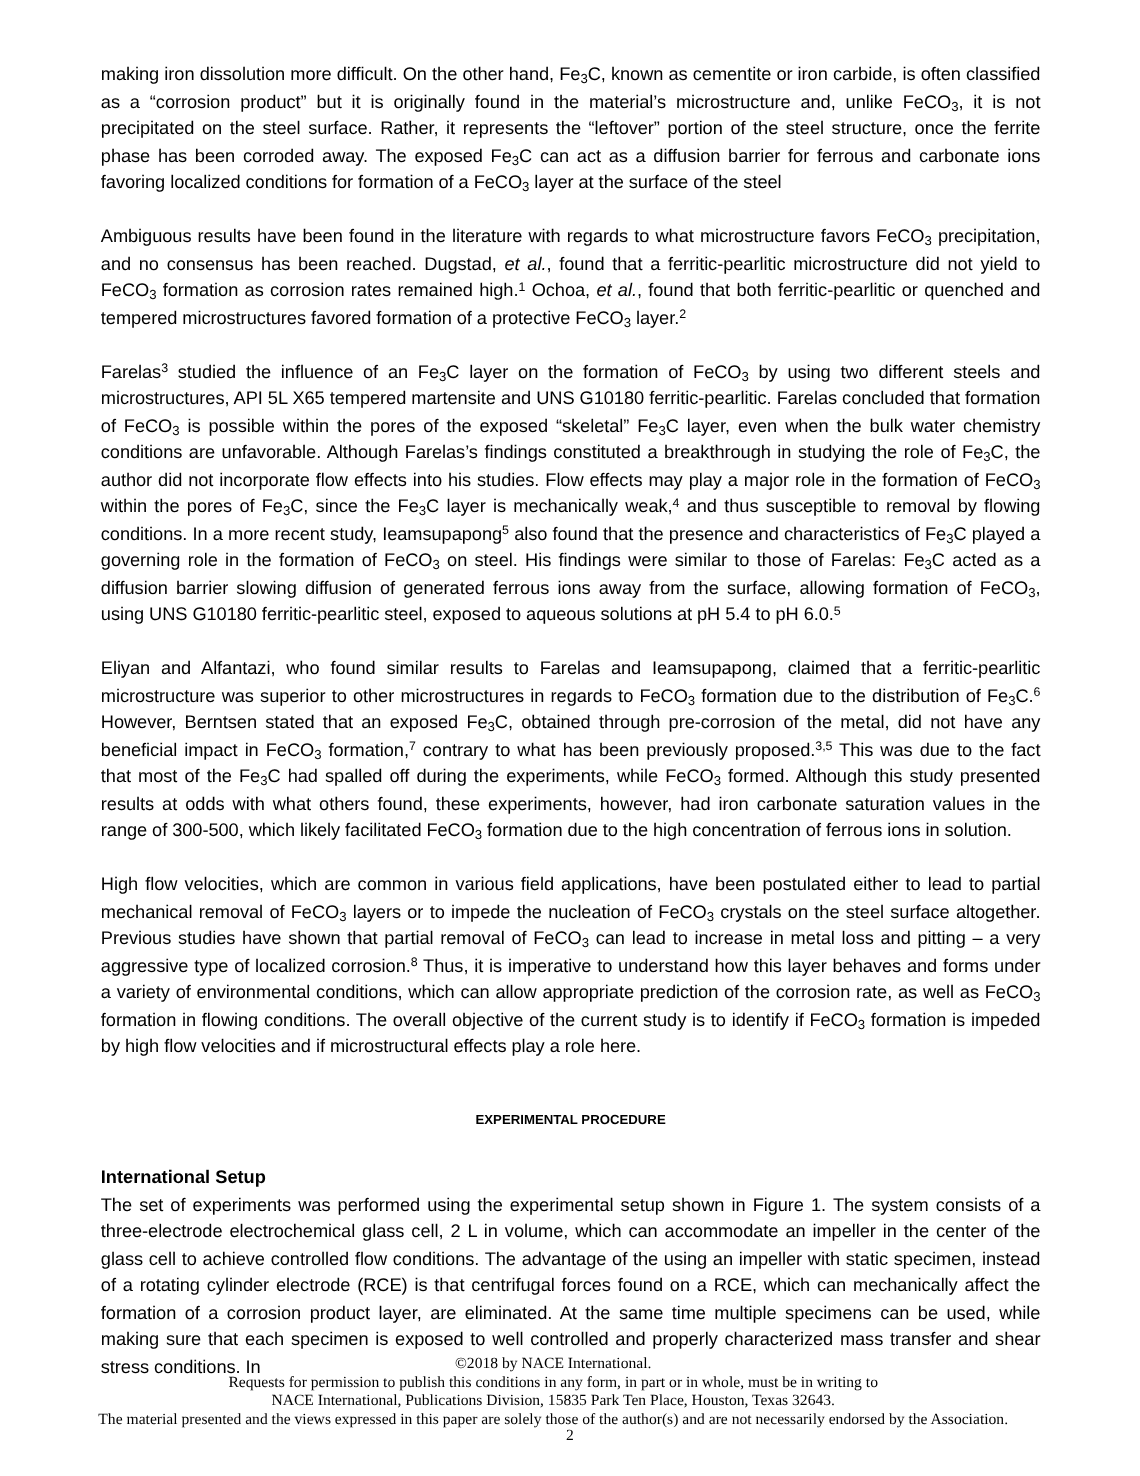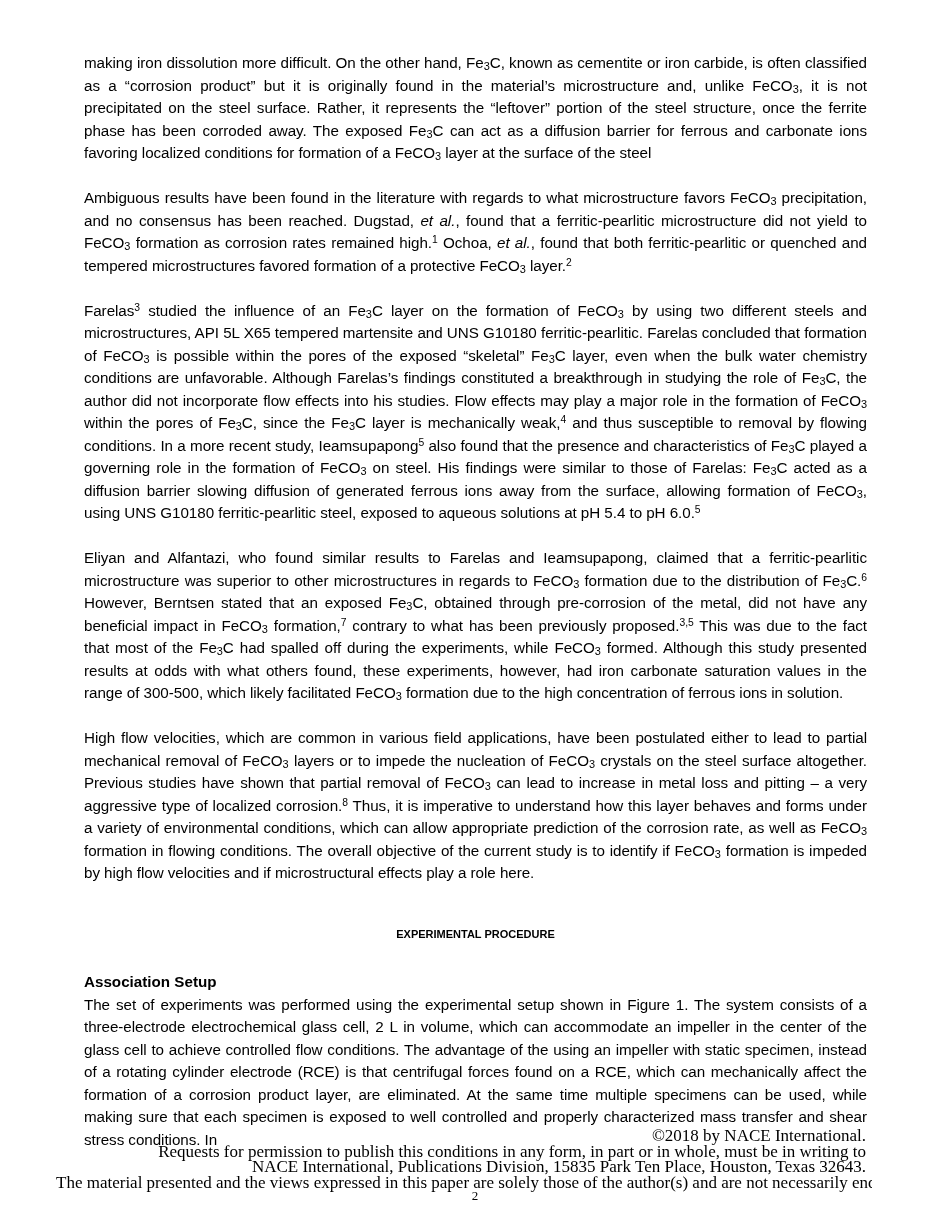--- a/index.html
+++ b/index.html
@@ -70,23 +70,23 @@
   .after-subheading {
     margin-top: 22.5px;
   }
 
   .footer {
     position: absolute;
     left: 56px;
     top: 1128px;
     width: 810px;
     font-family: "Liberation Serif", serif;
-    font-size: 17px;
+    font-size: 13px;
     line-height: 15.6px;
-    text-align: right;
+    text-align: center;
     color: #000;
   }
   .footer div { white-space: nowrap; }
   .page-number {
     position: absolute;
     left: 0;
     top: 1188px;
     width: 950px;
     text-align: center;
     font-family: "Liberation Serif", serif;
@@ -102,21 +102,21 @@
   <div class="content">
 
     <p class="body-par"><span>making iron dissolution more difficult. On the other hand, Fe</span><sub>3</sub><span>C, known as cementite or iron carbide, is often classified as a “corrosion product” but it is originally found in the material’s microstructure and, unlike FeCO</span><sub>3</sub><span>, it is not precipitated on the steel surface. Rather, it represents the “leftover” portion of the steel structure, once the ferrite phase has been corroded away. The exposed Fe</span><sub>3</sub><span>C can act as a diffusion barrier for ferrous and carbonate ions favoring localized conditions for formation of a FeCO</span><sub>3</sub><span> layer at the surface of the steel</span></p>
     <p class="body-par"><span>Ambiguous results have been found in the literature with regards to what microstructure favors FeCO</span><sub>3</sub><span> precipitation, and no consensus has been reached. Dugstad, </span><i>et al.</i><span>, found that a ferritic-pearlitic microstructure did not yield to FeCO</span><sub>3</sub><span> formation as corrosion rates remained high.</span><sup>1</sup><span> Ochoa, </span><i>et al.</i><span>, found that both ferritic-pearlitic or quenched and tempered microstructures favored formation of a protective FeCO</span><sub>3</sub><span> layer.</span><sup>2</sup></p>
     <p class="body-par"><span>Farelas</span><sup>3</sup><span> studied the influence of an Fe</span><sub>3</sub><span>C layer on the formation of FeCO</span><sub>3</sub><span> by using two different steels and microstructures, API 5L X65 tempered martensite and UNS G10180 ferritic-pearlitic. Farelas concluded that formation of FeCO</span><sub>3</sub><span> is possible within the pores of the exposed “skeletal” Fe</span><sub>3</sub><span>C layer, even when the bulk water chemistry conditions are unfavorable. Although Farelas’s findings constituted a breakthrough in studying the role of Fe</span><sub>3</sub><span>C, the author did not incorporate flow effects into his studies. Flow effects may play a major role in the formation of FeCO</span><sub>3</sub><span> within the pores of Fe</span><sub>3</sub><span>C, since the Fe</span><sub>3</sub><span>C layer is mechanically weak,</span><sup>4</sup><span> and thus susceptible to removal by flowing conditions. In a more recent study, Ieamsupapong</span><sup>5</sup><span> also found that the presence and characteristics of Fe</span><sub>3</sub><span>C played a governing role in the formation of FeCO</span><sub>3</sub><span> on steel. His findings were similar to those of Farelas: Fe</span><sub>3</sub><span>C acted as a diffusion barrier slowing diffusion of generated ferrous ions away from the surface, allowing formation of FeCO</span><sub>3</sub><span>, using UNS G10180 ferritic-pearlitic steel, exposed to aqueous solutions at pH  5.4 to pH 6.0.</span><sup>5</sup></p>
     <p class="body-par"><span>Eliyan and Alfantazi, who found similar results to Farelas and Ieamsupapong, claimed that a ferritic-pearlitic microstructure was superior to other microstructures in regards to FeCO</span><sub>3</sub><span> formation due to the distribution of Fe</span><sub>3</sub><span>C.</span><sup>6</sup><span> However, Berntsen stated that an exposed Fe</span><sub>3</sub><span>C, obtained through pre-corrosion of the metal, did not have any beneficial impact in FeCO</span><sub>3</sub><span> formation,</span><sup>7</sup><span> contrary to what has been previously proposed.</span><sup>3,5</sup><span> This was due to the fact that most of the Fe</span><sub>3</sub><span>C had spalled off during the experiments, while FeCO</span><sub>3</sub><span> formed. Although this study presented results at odds with what others found, these experiments, however, had iron carbonate saturation values in the range of 300-500, which likely facilitated FeCO</span><sub>3</sub><span> formation due to the high concentration of ferrous ions in solution.</span></p>
     <p class="body-par"><span>High flow velocities, which are common in various field applications, have been postulated either to lead to partial mechanical removal of FeCO</span><sub>3</sub><span> layers or to impede the nucleation of FeCO</span><sub>3</sub><span> crystals on the steel surface altogether. Previous studies have shown that partial removal of FeCO</span><sub>3</sub><span> can lead to increase in metal loss and pitting – a very aggressive type of localized corrosion.</span><sup>8</sup><span> Thus, it is imperative to understand how this layer behaves and forms under a variety of environmental conditions, which can allow appropriate prediction of the corrosion rate, as well as FeCO</span><sub>3</sub><span> formation in flowing conditions. The overall objective of the current study is to identify if FeCO</span><sub>3</sub><span> formation is impeded by high flow velocities and if microstructural effects play a role here.</span></p>
 
     <h1 class="section-heading">EXPERIMENTAL PROCEDURE</h1>
 
-    <h2 class="sub-heading">Association Setup</h2>
+    <h2 class="sub-heading">International Setup</h2>
 
     <p class="body-par after-subheading"><span>The set of experiments was performed using the experimental setup shown in Figure 1. The system consists of a three-electrode electrochemical glass cell, 2 L in volume, which can accommodate an impeller in the center of the glass cell to achieve controlled flow conditions. The advantage of the using an impeller with static specimen, instead of a rotating cylinder electrode (RCE) is that centrifugal forces found on a RCE, which can mechanically affect the formation of a corrosion product layer, are eliminated. At the same time multiple specimens can be used, while making sure that each specimen is exposed to well controlled and properly characterized mass transfer and shear stress conditions. In</span></p>
 
   </div>
 
   <div class="footer">
     <div>©2018 by NACE International.</div>
     <div>Requests for permission to publish this conditions in any form, in part or in whole, must be in writing to</div>
     <div>NACE International, Publications Division, 15835 Park Ten Place, Houston, Texas 32643.</div>
     <div>The material presented and the views expressed in this paper are solely those of the author(s) and are not necessarily endorsed by the Association.</div>

